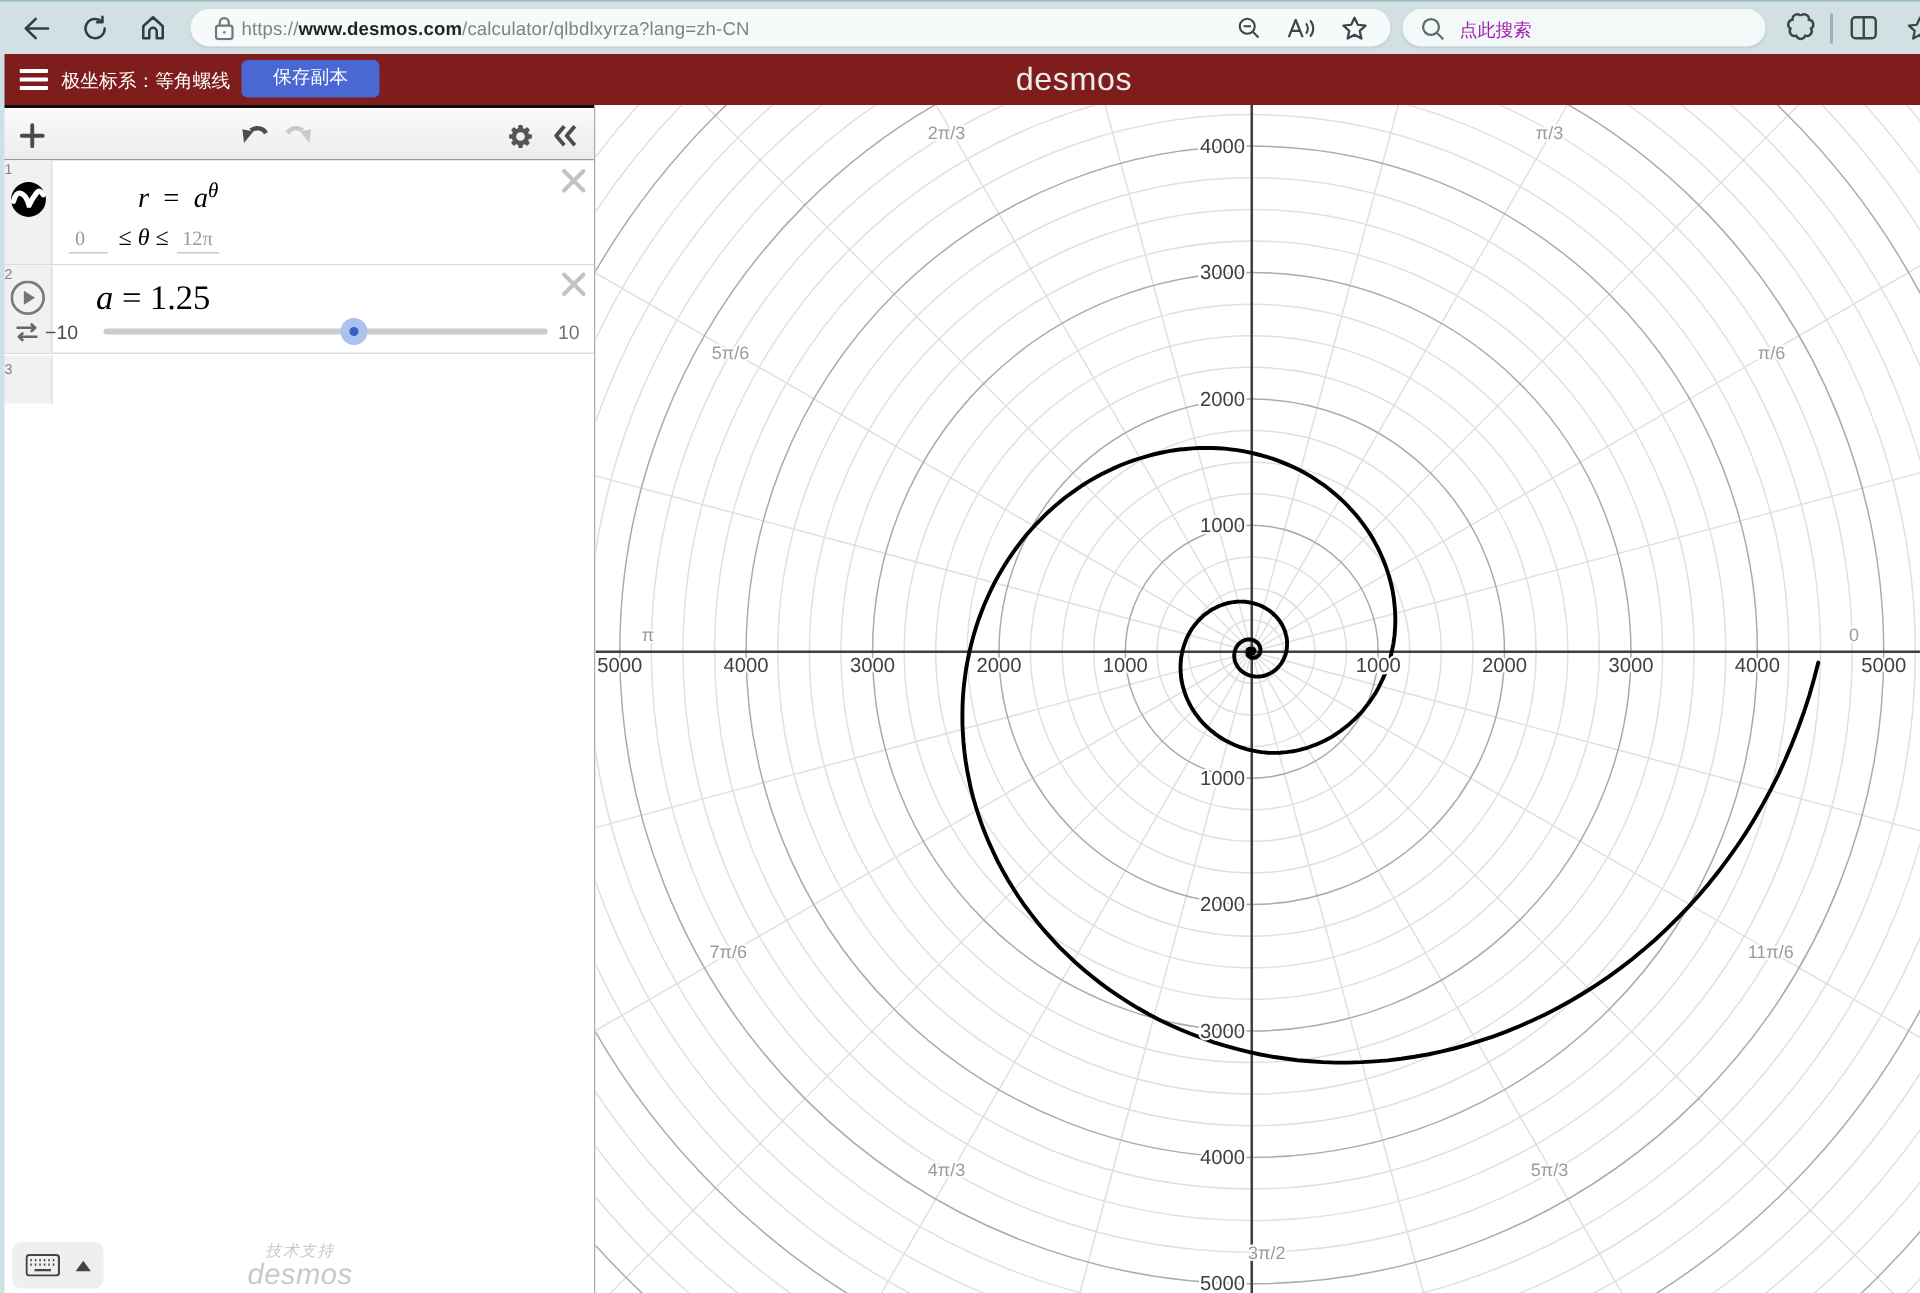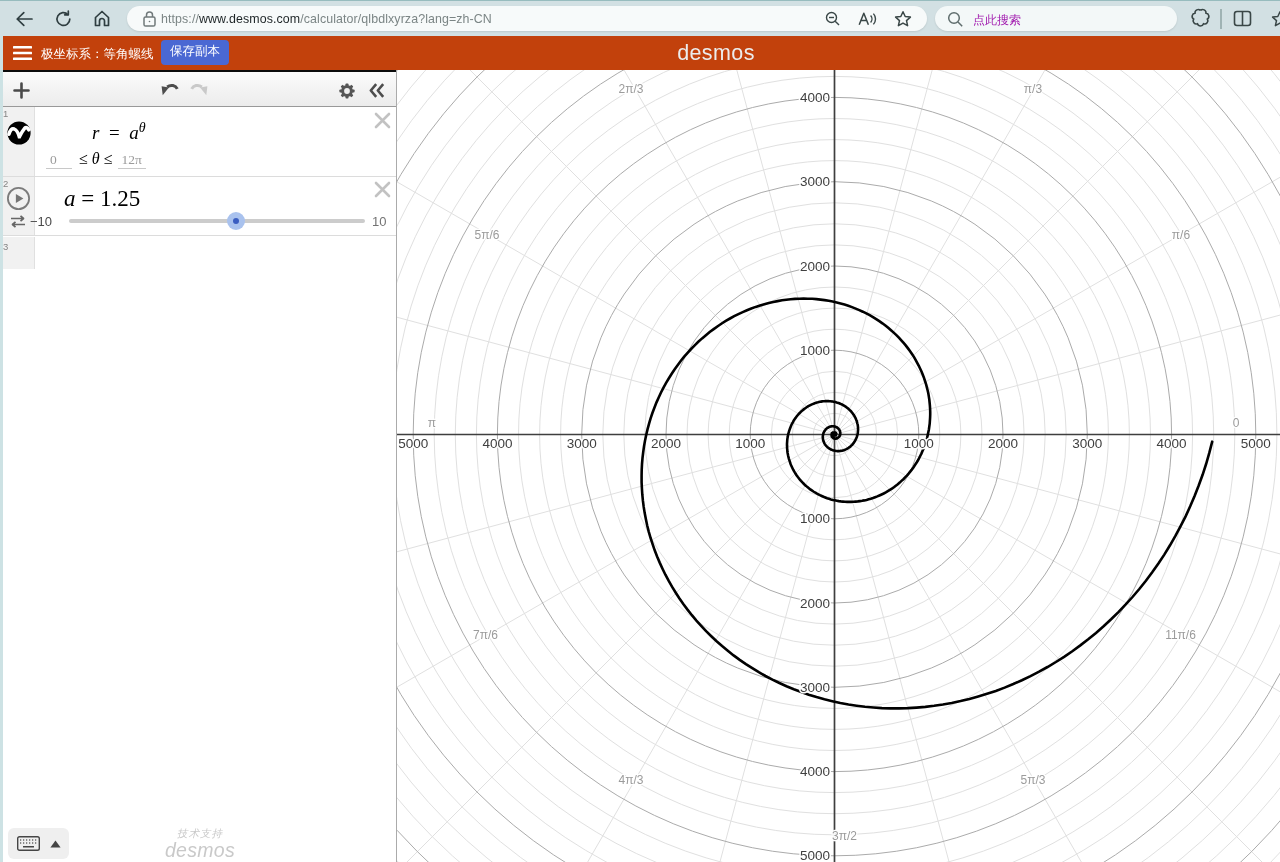--- a/index.html
+++ b/index.html
@@ -6,26 +6,26 @@
   html,body { width:1280px; height:862px; overflow:hidden; background:#fff;
     font-family:"Liberation Sans", sans-serif; }
   .abs { position:absolute; }
   
   #chrome { position:absolute; left:0; top:0; width:1280px; height:36px; background:#d2e0e3; border-top:1.5px solid #97bcbe;}
   .pill { position:absolute; top:5px; height:25px; border-radius:13px; background:#f7fafa; box-shadow:0 1px 2px rgba(0,0,0,0.10); }
   #urlpill { left:127px; width:800px; }
   #searchpill { left:935px; width:242px; background:#f3f8f8;}
   .cicon { position:absolute; top:0; }
   #urltext { position:absolute; left:161px; top:11px; font-size:12.4px; color:#7b8585; letter-spacing:0.1px; white-space:nowrap;}
-  #urltext b { color:#1d2426; font-weight:normal; }
+  #urltext b { color:#1d2426; font-weight:bold; }
   #searchtext { position:absolute; left:973px; top:11px; font-size:12px; color:#a21caf; }
   
-  #dheader { position:absolute; left:0; top:36px; width:1280px; height:34px; background:#c2410c; }
+  #dheader { position:absolute; left:0; top:36px; width:1280px; height:34px; background:#7f1d1d; }
   #dtitle { position:absolute; left:41px; top:10px; font-size:12.5px; color:#ffffff; }
-  #savebtn { position:absolute; left:161px; top:4px; width:68px; height:25px; background:#4a68d3; border:none; border-radius:4px; color:#fff; font-size:12.5px; text-align:center; line-height:23px; }
+  #savebtn { position:absolute; left:161px; top:4px; width:92px; height:25px; background:#4a68d3; border:none; border-radius:4px; color:#fff; font-size:12.5px; text-align:center; line-height:23px; }
   #dlogo { position:absolute; left:231px; top:4.5px; width:970px; text-align:center; font-size:21.5px; color:#ececec; letter-spacing:0.4px; }
   
   #panel { position:absolute; left:0; top:70px; width:397px; height:792px; background:#fff; border-right:1px solid #ababab; }
   #toolbar { position:absolute; left:0; top:0; width:396px; height:37px; background:linear-gradient(#fbfbfb,#ececec); border-top:2px solid #0c0c0c; border-bottom:1px solid #999; }
   .row { position:absolute; left:0; width:396px; background:#fff; }
   .gutter { position:absolute; left:0; top:0; width:35px; height:100%; background:#f1f1f1; border-right:1px solid #e0e0e0; }
   .rnum { position:absolute; left:3px; top:1px; font-size:9.5px; color:#858585; }
   .xbtn { position:absolute; }
   
   .math { font-family:"Liberation Serif", serif; color:#000; }

